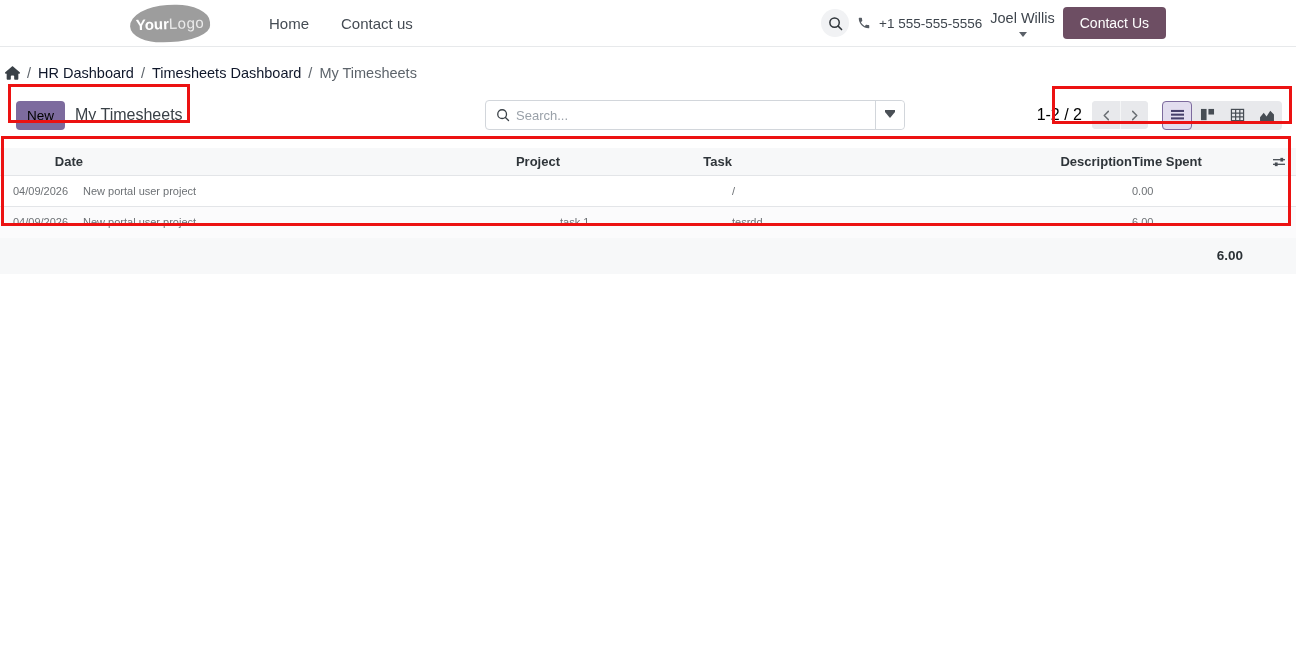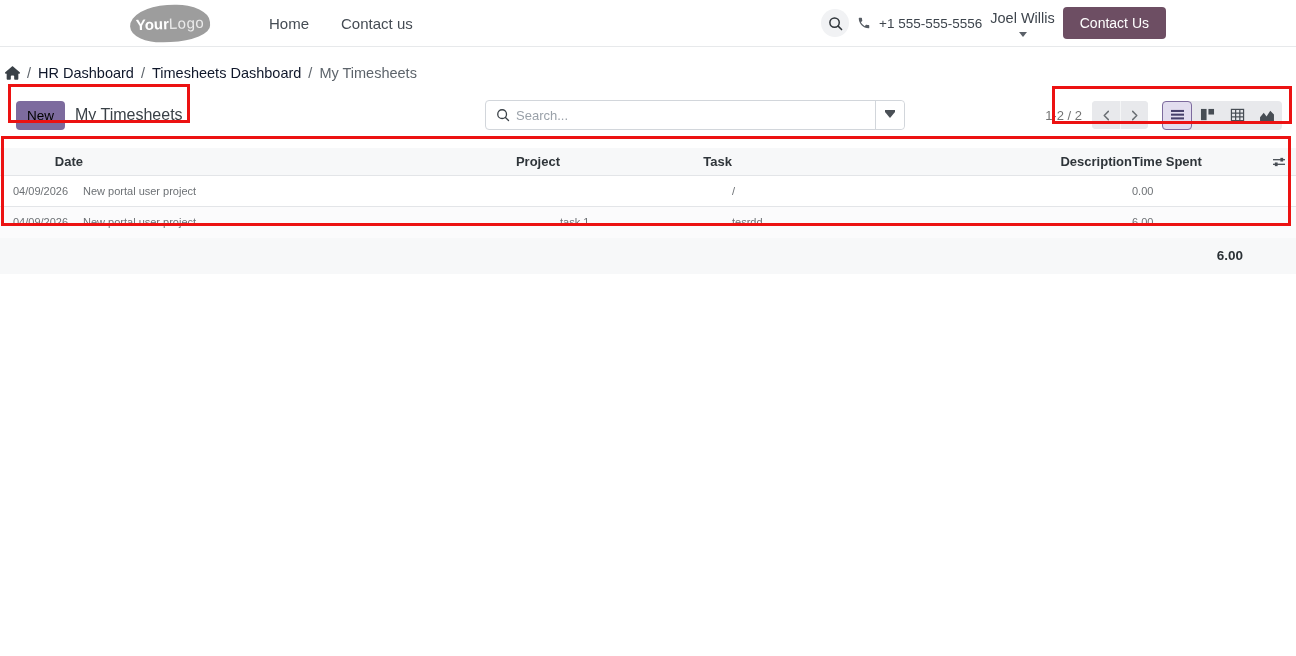--- a/index.html
+++ b/index.html
@@ -47,21 +47,21 @@
   .searchbar input::placeholder { color:#9aa1a9; }
   .search-icon-wrap { display:flex; align-items:center; padding-left:10px; }
   .search-toggle { width:29px; border-left:1px solid #d2d6db; display:flex; align-items:center;
                    justify-content:center; cursor:pointer; background:#fff; border-radius:0 4px 4px 0; }
   .toggle-caret { width:0; height:0; border-left:5px solid transparent; border-right:5px solid transparent;
                   border-top:6px solid #4a5056; position:relative; }
   .toggle-caret:before { content:""; position:absolute; left:-5px; top:-8px; width:10px; height:2px; background:#4a5056; }
 
   .cp-right { margin-left:auto; margin-right:14px; display:flex; align-items:center; gap:14px; }
   .pager { display:flex; align-items:center; gap:10px; }
-  .pager-range { font-size:13px; color:#737373; }
+  .pager-range { font-size:16px; color:#000000; }
   .pager-btns { display:flex; background:#e8e9ec; border-radius:4px; overflow:hidden; }
   .pager-btn { width:28px; height:28px; border:none; background:#e8e9ec; display:flex; align-items:center;
                justify-content:center; cursor:pointer; }
   .pager-btn + .pager-btn { border-left:1px solid #f5f6f7; }
   .switcher { display:flex; background:#e8e9ec; border-radius:4px; }
   .sw-btn { width:30px; height:29px; border:1px solid transparent; background:transparent; border-radius:4px;
             display:flex; align-items:center; justify-content:center; cursor:pointer; }
   .sw-btn.active { background:#e2ddef; border-color:#7d6b9e; }
 
   

